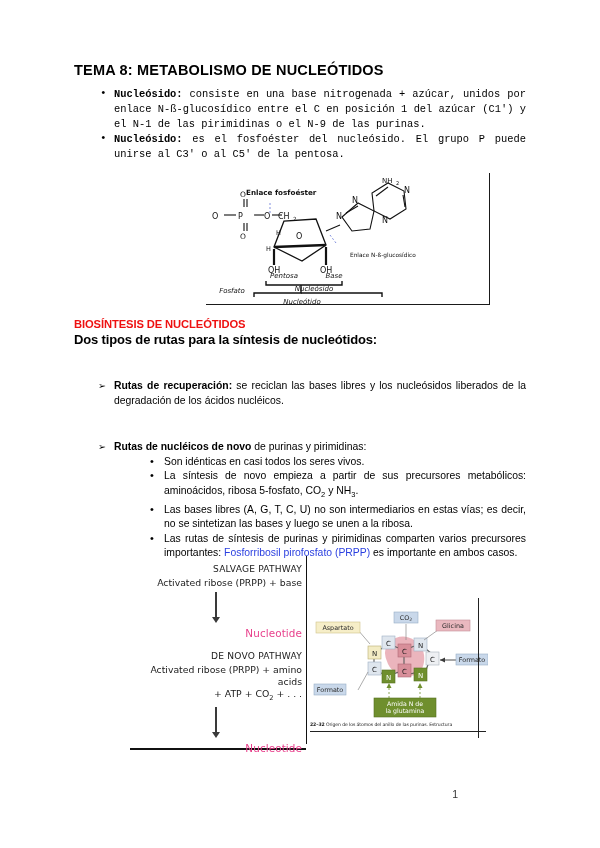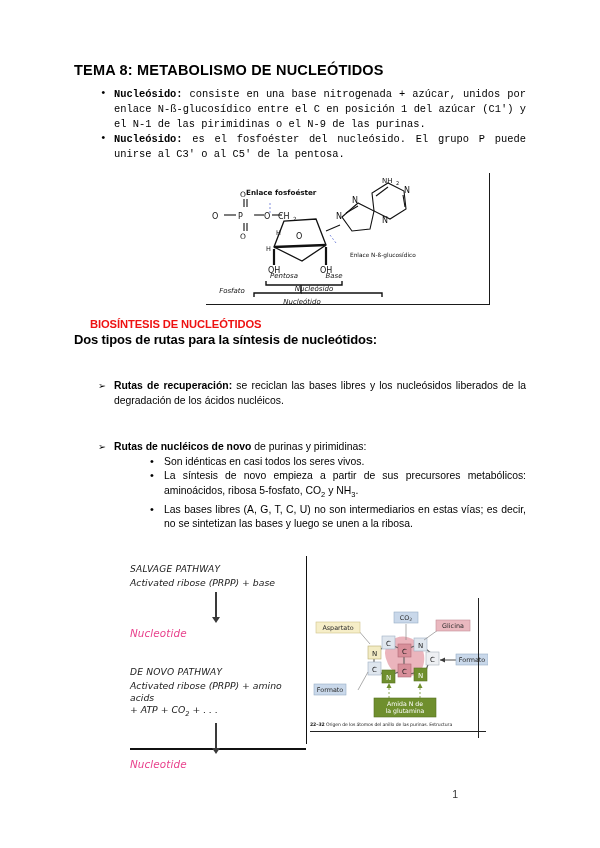--- a/index.html
+++ b/index.html
@@ -88,21 +88,21 @@
     position: absolute;
     left: 74px;
     top: 318px;
     width: 452px;
   }
   .red-title {
     color: #ee1111;
     font-weight: bold;
     font-size: 11.2px;
     letter-spacing: -0.1px;
-    margin: 0 0 2px 16px;
+    margin: 0 0 2px 0;
   }
   .sub-title {
     font-weight: bold;
     font-size: 13px;
     letter-spacing: -0.15px;
     margin: 0 0 2px 0;
   }
 
   ul.lvl-arrow {
     list-style: none;
@@ -171,23 +171,22 @@
     width: 1.2px;
     height: 188px;
     background: #111;
   }
 
   .pathway {
     position: absolute;
     left: 0;
     top: 4px;
     width: 172px;
-    text-align: left;
+    text-align: right;
     font-family: "DejaVu Sans", sans-serif;
-    font-style: italic;
   }
   .pw-head {
     font-size: 9.1px;
     letter-spacing: 0.2px;
     color: #1a1a1a;
     margin-top: 4px;
   }
   .pw-line {
     font-size: 9.3px;
     color: #1a1a1a;
@@ -361,36 +360,37 @@
       <li>
         <b>Rutas de recuperación:</b><span> se reciclan las bases libres y los nucleósidos liberados de la degradación de los ácidos nucléicos.</span>
       </li>
       <li>
         <b>Rutas de nucléicos de novo</b><span> de purinas y pirimidinas:</span>
 
         <ul class="lvl2">
           <li>Son idénticas en casi todos los seres vivos.</li>
           <li>La síntesis de novo empieza a partir de sus precursores metabólicos: aminoácidos, ribosa 5-fosfato, CO<sub>2</sub> y NH<sub>3</sub>.</li>
           <li>Las bases libres (A, G, T, C, U) no son intermediarios en estas vías; es decir, no se sintetizan las bases y luego se unen a la ribosa.</li>
+          <li><span>Las rutas de síntesis de purinas y pirimidinas comparten varios precursores importantes:</span><span class="blue"> Fosforribosil pirofosfato (PRPP)</span><span> es importante en ambos casos.</span></li>
         </ul>
       </li>
     </ul>
   </div>
 
   <div class="fig2-wrap">
     <div class="fig2-rule-bottom"></div>
     <div class="fig2-rule-right"></div>
 
     <div class="pathway">
       <div class="pw-head">SALVAGE PATHWAY</div>
       <div class="pw-line">Activated ribose (PRPP) + base</div>
       <div class="pw-arrow"></div>
       <div class="pw-product">Nucleotide</div>
 
-      <div class="pw-head" style="margin-top:28px;">DE NOVO PATHWAY</div>
+      <div class="pw-head" style="margin-top:12px;">DE NOVO PATHWAY</div>
       <div class="pw-line">Activated ribose (PRPP) + amino acids</div>
       <div class="pw-line" style="margin-top:0;">+ ATP + CO<sub>2</sub> + . . .</div>
       <div class="pw-arrow"></div>
       <div class="pw-product">Nucleotide</div>
     </div>
 
     <div class="purine">
       <svg width="178" height="126" viewBox="0 0 178 126">
 
         <path d="M78 44 q14 -10 26 -2 q12 8 10 22 q-2 14 -16 14 q-14 0 -20 -12 q-6 -12 0 -22 Z" fill="#e8a8b1" opacity="0.85"></path>

